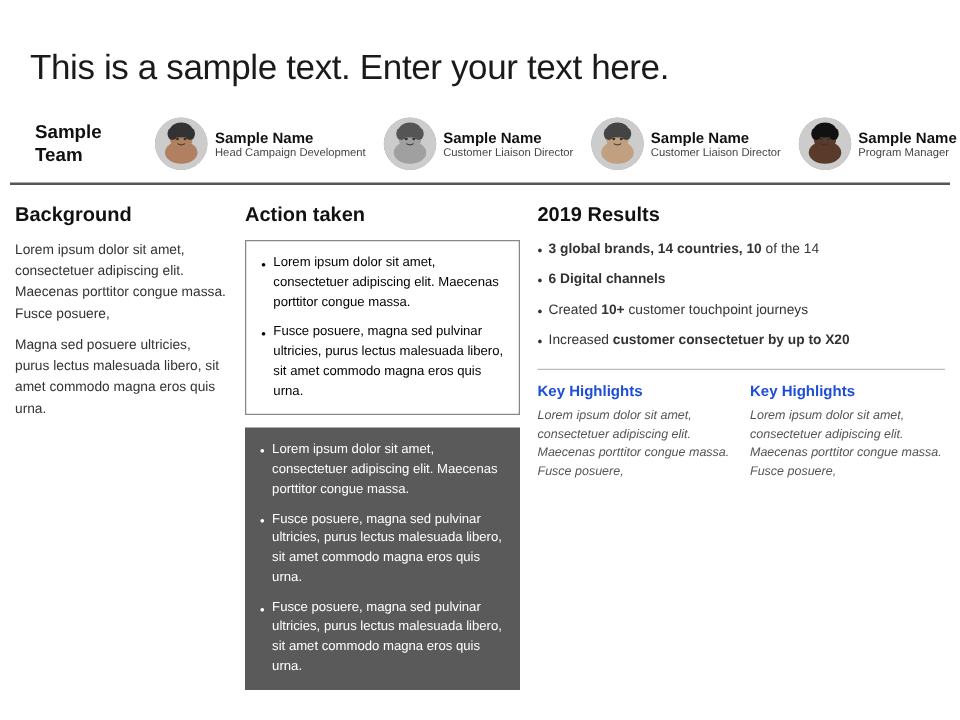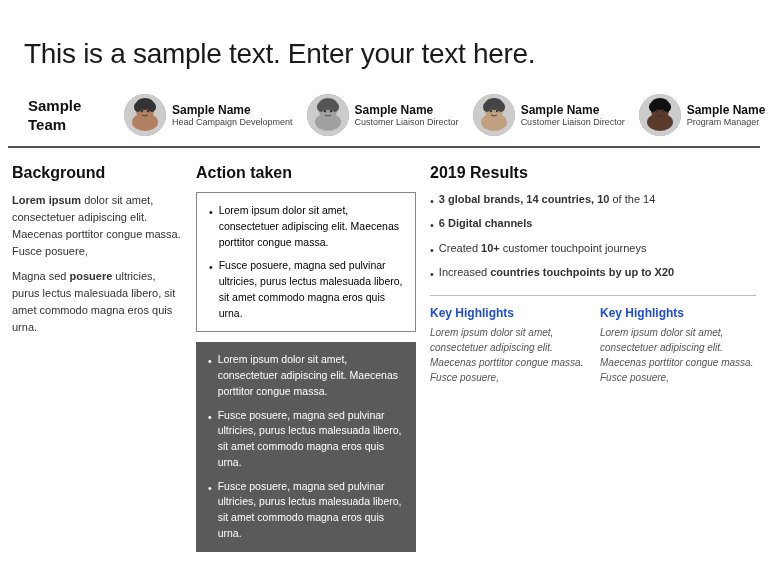--- a/index.html
+++ b/index.html
@@ -99,21 +99,21 @@
       color: #111;
     }
     .bg-text {
       font-size: 11px;
       color: #333;
       line-height: 1.55;
     }
     .bg-text p {
       margin-bottom: 8px;
     }
-    .bg-text .bold { font-weight: 700; }
+    .bg-text .bold { font-weight: 400; }
 
     
     .col-action {
       flex: 0 0 220px;
     }
     .col-action .section-title {
       font-weight: 700;
       font-size: 16px;
       margin-bottom: 10px;
       color: #111;
@@ -331,21 +331,21 @@
       <li>
         <span class="bullet-dot">•</span>
         <span><span class="bold">6 Digital channels</span></span>
       </li>
       <li>
         <span class="bullet-dot">•</span>
         <span>Created <span class="bold">10+</span> customer touchpoint journeys</span>
       </li>
       <li>
         <span class="bullet-dot">•</span>
-        <span>Increased <span class="bold">countries touchpoints by up to X20</span></span>
+        <span>Increased <span class="bold">customer consectetuer by up to X20</span></span>
       </li>
     </ul>
     <hr class="results-divider">
     <div class="highlights-row">
       <div class="highlight-col">
         <div class="highlight-title">Key Highlights</div>
         <div class="highlight-text">Lorem ipsum dolor sit amet, consectetuer adipiscing elit. Maecenas porttitor congue massa. Fusce posuere,</div>
       </div>
       <div class="highlight-col">
         <div class="highlight-title">Key Highlights</div>

